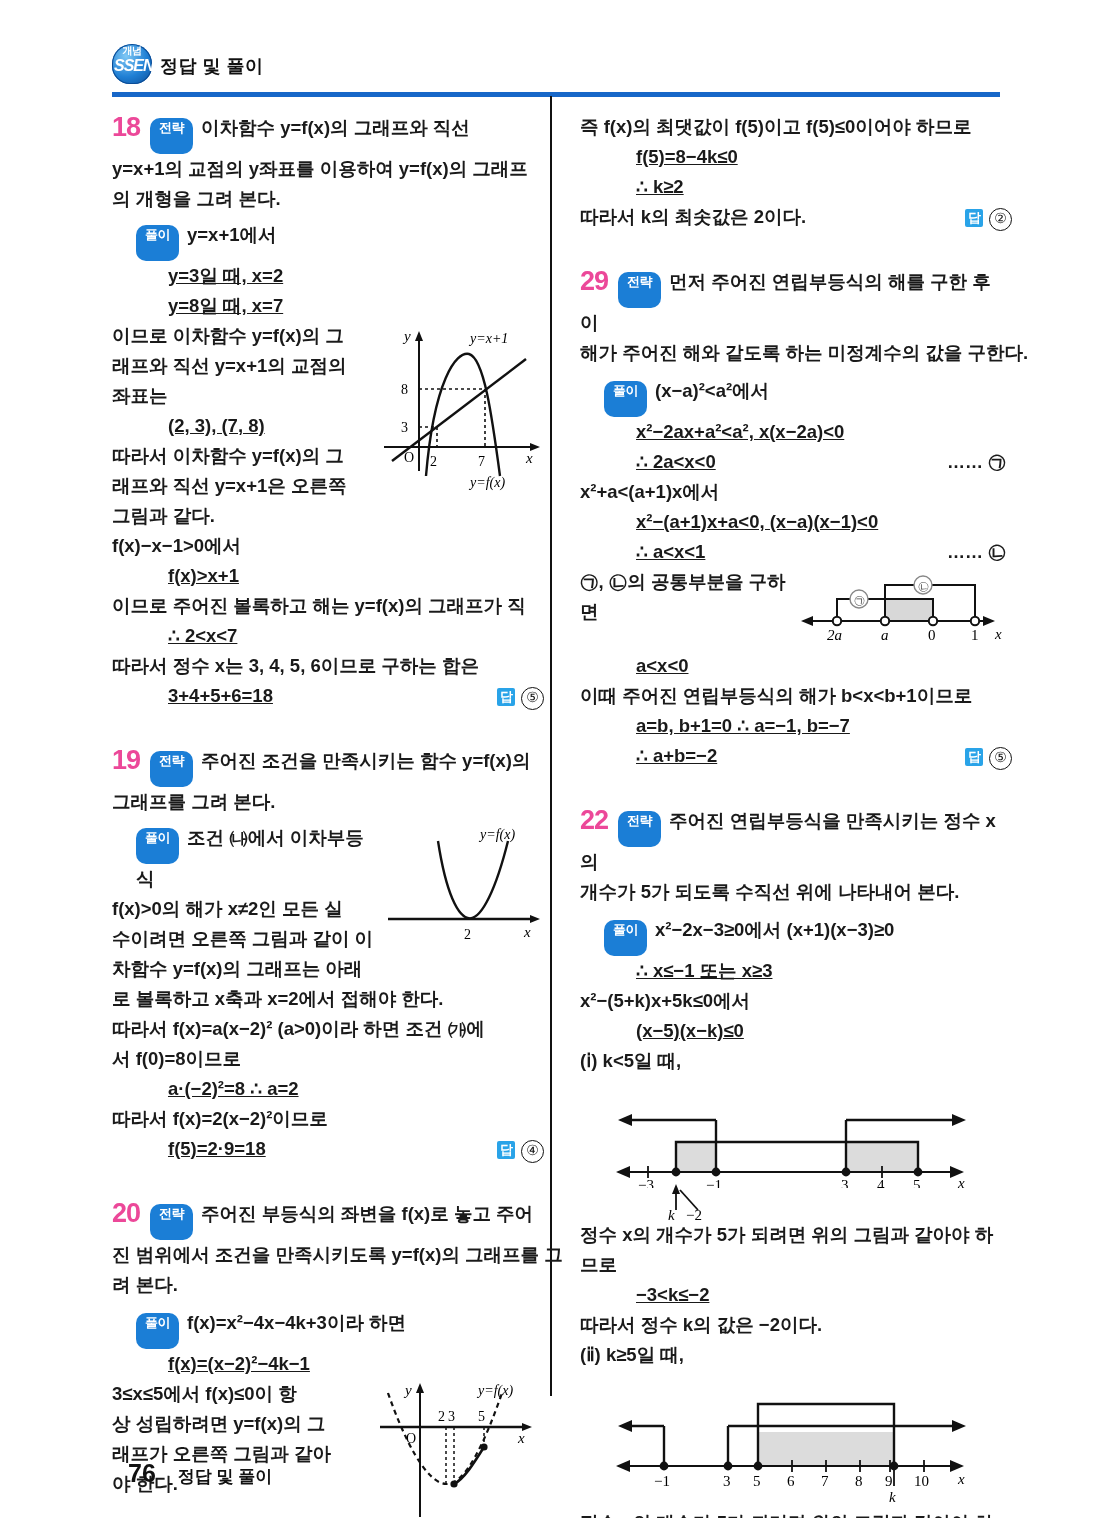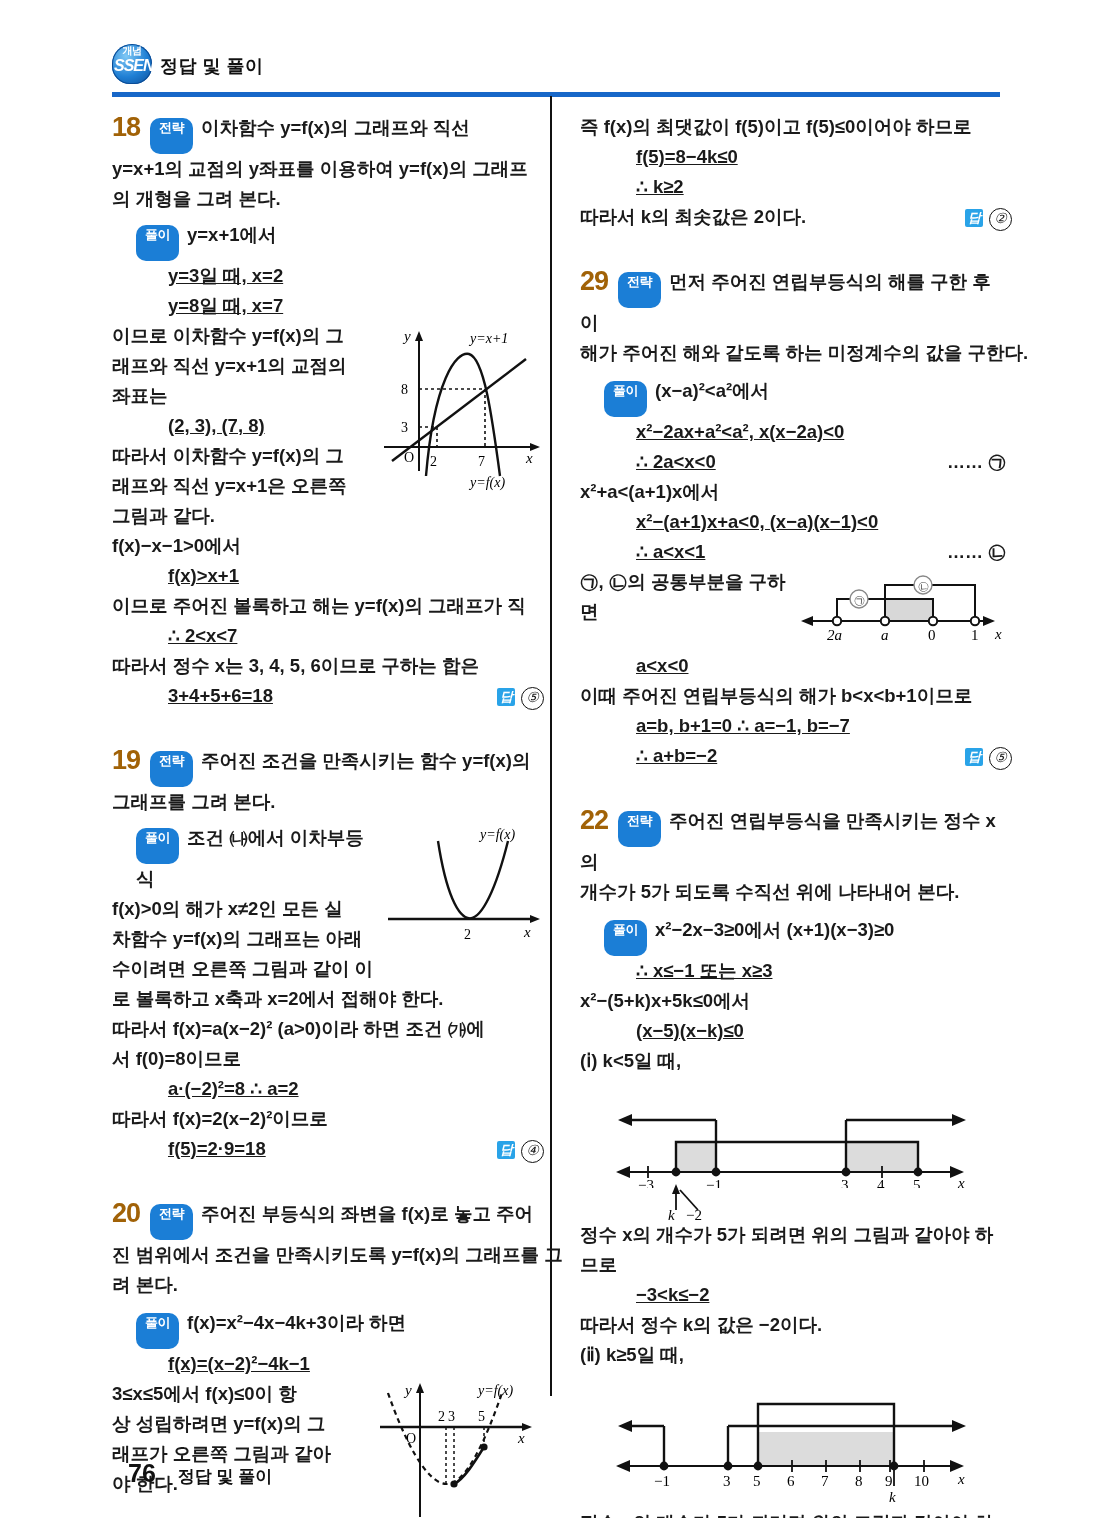--- a/index.html
+++ b/index.html
@@ -54,37 +54,37 @@
   .blk { position:relative; font-size:19.5px; line-height:30px; }
   .ln { white-space:nowrap; }
   .ind2 { padding-left:56px;text-decoration:underline; }
   .ind3 { padding-left:24px; }
   .kor { font-family:"Liberation Sans", sans-serif; font-size:18.5px; font-weight:600; }
   .wrapline { font-size:19.5px; line-height:30px; }
 
   
   .qnum {
     font-family:"Liberation Sans", sans-serif; font-weight:bold;
-    font-size:27px; color:#a16207; letter-spacing:-1px;
+    font-size:27px; color:#ec4899; letter-spacing:-1px;
     vertical-align:-2px; margin-right:10px;
   }
   
   .tag {
     display:inline-block; background:#1b7ed6; color:#fff;
     font-family:"Liberation Sans", sans-serif; font-weight:bold;
     font-size:13px; line-height:20px; height:36px;
     padding:0 9px; border-radius:10px; vertical-align:2px;
     margin-right:8px; letter-spacing:-.5px;
   }
   .tag-sol { background:#1b7ed6; border-radius:10px; }
   
   .ansrow { position:relative; height:0; }
   .ans {
     position:absolute; right:0; top:-30px;
-    font-size:20px; white-space:nowrap;font-style:italic;
+    font-size:20px; white-space:nowrap;
   }
   .ans-badge {
     display:inline-block; background:#29a3e8; color:#fff;
     font-family:"Liberation Sans", sans-serif; font-weight:bold;
     font-size:13px; line-height:18px; height:18px; width:18px;
     text-align:center; border-radius:2px; vertical-align:2px; margin-right:6px;
     letter-spacing:-1px;
   }
   .circ {
     display:inline-block; width:21px; height:21px; line-height:19px;
@@ -206,22 +206,22 @@
           <text x="80" y="116" font-family="Liberation Serif, serif" font-size="14">2</text>
           <text x="140" y="114" font-family="Liberation Serif, serif" font-style="italic" font-size="15">x</text>
           <text x="96" y="16" font-family="Liberation Serif, serif" font-style="italic" font-size="14">y=f(x)</text>
         </svg>
       </div>
 
       <div class="wrapline ind3">
         <span class="tag tag-sol">풀이</span><span class="kor">조건 ㈏에서 이차부등식</span>
       </div>
       <div class="kor ln">f(x)&gt;0의 해가 x≠2인 모든 실</div>
+      <div class="kor ln">수이려면 오른쪽 그림과 같이 이</div>
       <div class="kor ln">차함수 y=f(x)의 그래프는 아래</div>
-      <div class="kor ln">수이려면 오른쪽 그림과 같이 이</div>
       <div class="clearer"></div>
       <div class="kor ln">로 볼록하고 x축과 x=2에서 접해야 한다.</div>
       <div class="kor ln">따라서 f(x)=a(x−2)² (a&gt;0)이라 하면 조건 ㈎에</div>
       <div class="kor ln">서 f(0)=8이므로</div>
       <div class="kor ln ind2">a·(−2)²=8      ∴ a=2</div>
       <div class="kor ln">따라서 f(x)=2(x−2)²이므로</div>
       <div class="kor ln ind2">f(5)=2·9=18</div>
       <div class="ansrow">
         <div class="ans">
           <span class="ans-badge">답</span><span class="circ">④</span>

